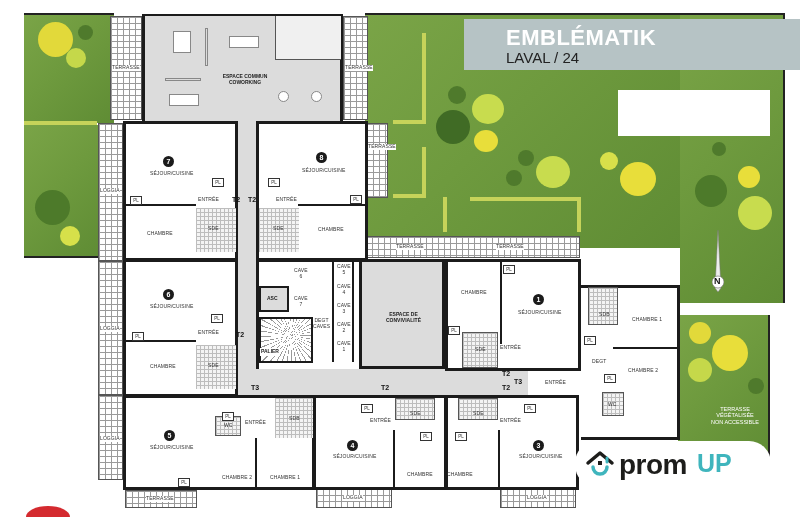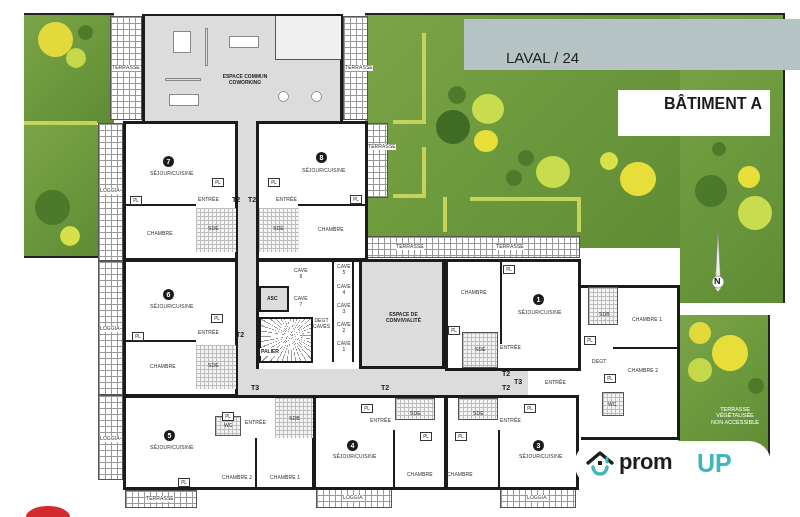--- a/index.html
+++ b/index.html
@@ -65,24 +65,24 @@
 
 <div class="abs" style="left:712px;top:230px;width:12px;height:66px;">
   <svg width="12" height="66" viewBox="0 0 12 66">
       <polygon points="6,0 9,58 6,62 3,58" fill="#eee" stroke="#777" stroke-width="0.5"></polygon>
       <circle cx="6" cy="52" r="6" fill="#fff" stroke="#666" stroke-width="0.6"></circle>
     </svg>
   <span class="abs" style="left:2px;top:46px;font-size:9px;font-weight:bold;color:#111;">N</span>
 </div>
 
 <div class="abs" style="left:464px;top:19px;width:336px;height:51px;background:#b6c3c5;">
+  <div class="abs" style="left:42px;top:6px;font-size:22px;font-weight:bold;color:#fff;letter-spacing:0.5px;">EMBLÉMATIK</div>
   <div class="abs" style="left:42px;top:30px;font-size:15px;color:#222;">LAVAL / 24</div>
 </div>
 <div class="abs" style="left:618px;top:90px;width:152px;height:46px;background:#fff;text-align:right;padding:4px 8px 0 0;">
-  <div style="font-size:16px;font-weight:bold;color:#1b1b1b;line-height:19px;">BÂTIMENT A</div>
 </div>
 
 <div class="abs grid" style="left:110px;top:16px;width:32px;height:104px;">
     <span class="abs lbl" style="left:1px;top:48px;background:#fff;">TERRASSE</span>
   </div>
 <div class="abs grid" style="left:343px;top:16px;width:25px;height:104px;">
     <span class="abs lbl" style="left:1px;top:48px;background:#fff;">TERRASSE</span>
   </div>
 <div class="abs grid" style="left:98px;top:123px;width:25px;height:138px;">
     <span class="abs lbl" style="left:1px;top:64px;background:#fff;">LOGGIA</span>
@@ -278,17 +278,17 @@
 <div class="abs tag" style="left:514px;top:378px;">T3</div>
 <div class="abs tag" style="left:502px;top:384px;">T2</div>
 
 <div class="abs" style="left:575px;top:441px;width:196px;height:46px;background:#fff;border-radius:22px;">
   <svg class="abs" style="left:10px;top:8px;" width="30" height="30" viewBox="0 0 30 30">
     <polyline points="3,14 15,4 27,14" fill="none" stroke="#1d1d1b" stroke-width="3.5" stroke-linejoin="round" stroke-linecap="round"></polyline>
     <rect x="13" y="12" width="4" height="4" fill="#1d1d1b"></rect>
     <path d="M8 18 A7 7 0 0 0 22 18" fill="none" stroke="#3fb5bd" stroke-width="3.5" stroke-linecap="round"></path>
     <line x1="22" y1="9" x2="22" y2="13" stroke="#3fb5bd" stroke-width="3" stroke-linecap="round"></line>
   </svg>
-  <span class="abs" style="left:44px;top:8px;font-size:22px;font-weight:bold;color:#1d1d1b;letter-spacing:-0.5px;">prom</span>
+  <span class="abs" style="left:44px;top:8px;font-size:28px;font-weight:bold;color:#1d1d1b;letter-spacing:-0.5px;">prom</span>
   <span class="abs" style="left:122px;top:8px;font-size:25px;font-weight:bold;color:#3fb5bd;">UP</span>
 </div>
 
 <div class="abs" style="left:26px;top:506px;width:44px;height:22px;border-radius:50%;background:#d42a2f;"></div>
 
 </body></html>

